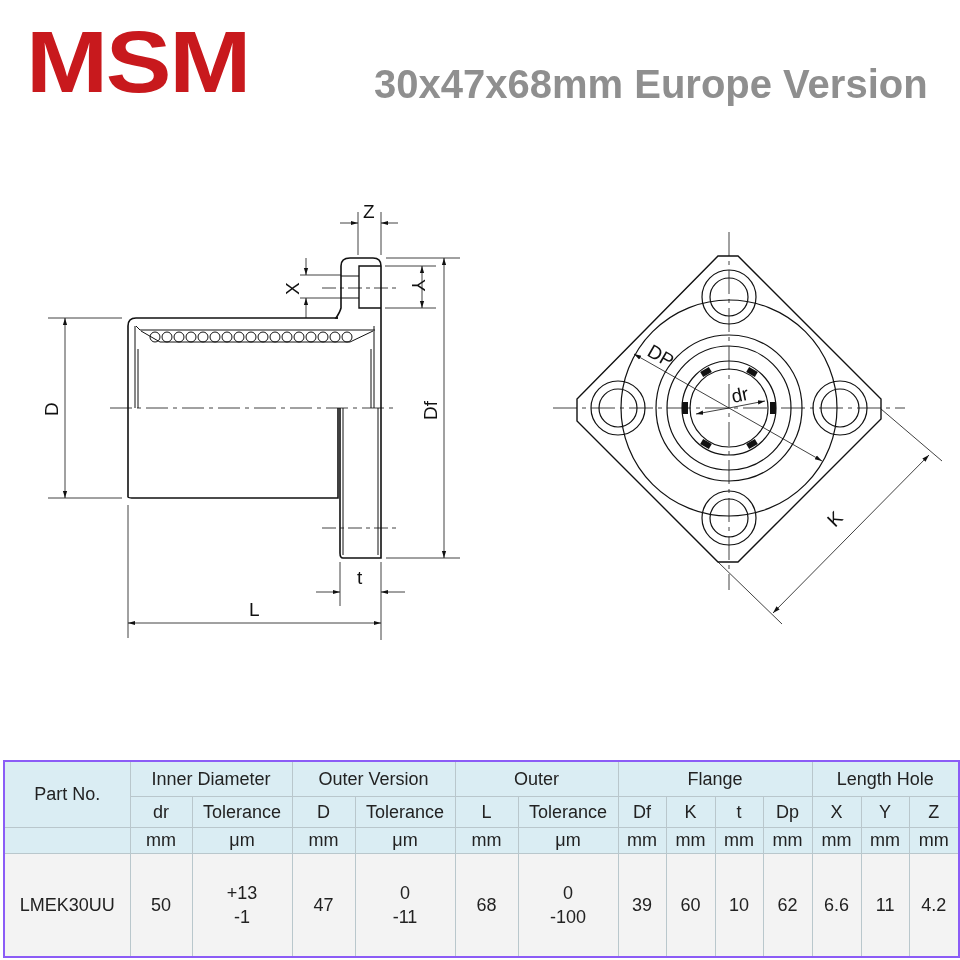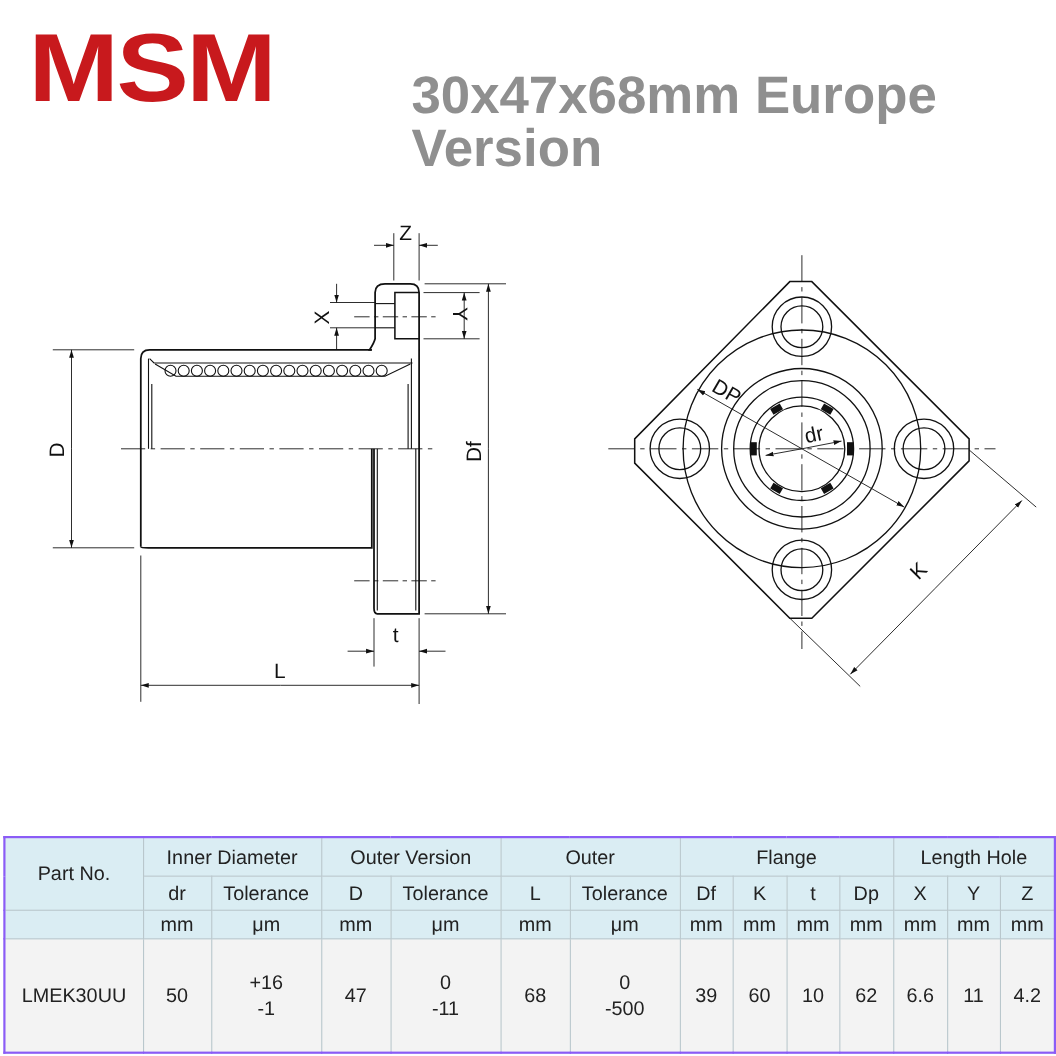--- a/index.html
+++ b/index.html
@@ -1,18 +1,18 @@
 <!DOCTYPE html>
 <html><head>
 <meta charset="utf-8">
 <style>
   html, body { margin: 0; padding: 0; }
   body { width: 960px; height: 960px; background: #ffffff; position: relative; overflow: hidden; font-family: "Liberation Sans", sans-serif; }
   .logo { position: absolute; left: 26px; top: 18px; font-family: "Liberation Sans", sans-serif; font-weight: bold; font-size: 88px; color: #c8191d; letter-spacing: -2px; line-height: 1; transform: scaleX(1.12); transform-origin: left top; }
-  .title { position: absolute; left: 374px; top: 64px; font-weight: bold; font-size: 48px; color: #8f8f8f; line-height: 1; }
+  .title { position: absolute; left: 374px; top: 64px; font-weight: bold; font-size: 40px; color: #8f8f8f; line-height: 1; }
   svg.drawing { position: absolute; left: 0; top: 0; }
   .dim-label { font-family: "Liberation Sans", sans-serif; font-size: 19px; fill: #111; }
   table.spec { position: absolute; left: 3px; top: 760px; width: 955px; border-collapse: collapse; table-layout: fixed; border: 2px solid #8b5cf6; }
   table.spec td { border: 1px solid #b9c7cc; text-align: center; padding: 0; font-size: 18px; color: #222; }
   .hd { background: #daedf3; }
   .grp { color: #7a3aa6; height: 34px; }
   .sym { height: 30px; }
   .unit { height: 25px; }
   .val { background: #f3f3f3; height: 102px; line-height: 24px; }
   .partno { font-size: 18px; }
@@ -220,32 +220,32 @@
     <td class="hd unit">mm</td>
     <td class="hd unit">mm</td>
     <td class="hd unit">mm</td>
     <td class="hd unit">mm</td>
     <td class="hd unit">mm</td>
   </tr>
   <tr>
     <td class="val">LMEK30UU</td>
     <td class="val">50</td>
     <td class="val">
-      <div>+16</div>
+      <div>+13</div>
       <div>-1</div>
     </td>
     <td class="val">47</td>
     <td class="val">
       <div>0</div>
       <div>-11</div>
     </td>
     <td class="val">68</td>
     <td class="val">
       <div>0</div>
-      <div>-500</div>
+      <div>-100</div>
     </td>
     <td class="val">39</td>
     <td class="val">60</td>
     <td class="val">10</td>
     <td class="val">62</td>
     <td class="val">6.6</td>
     <td class="val">11</td>
     <td class="val">4.2</td>
   </tr>
 </tbody>

